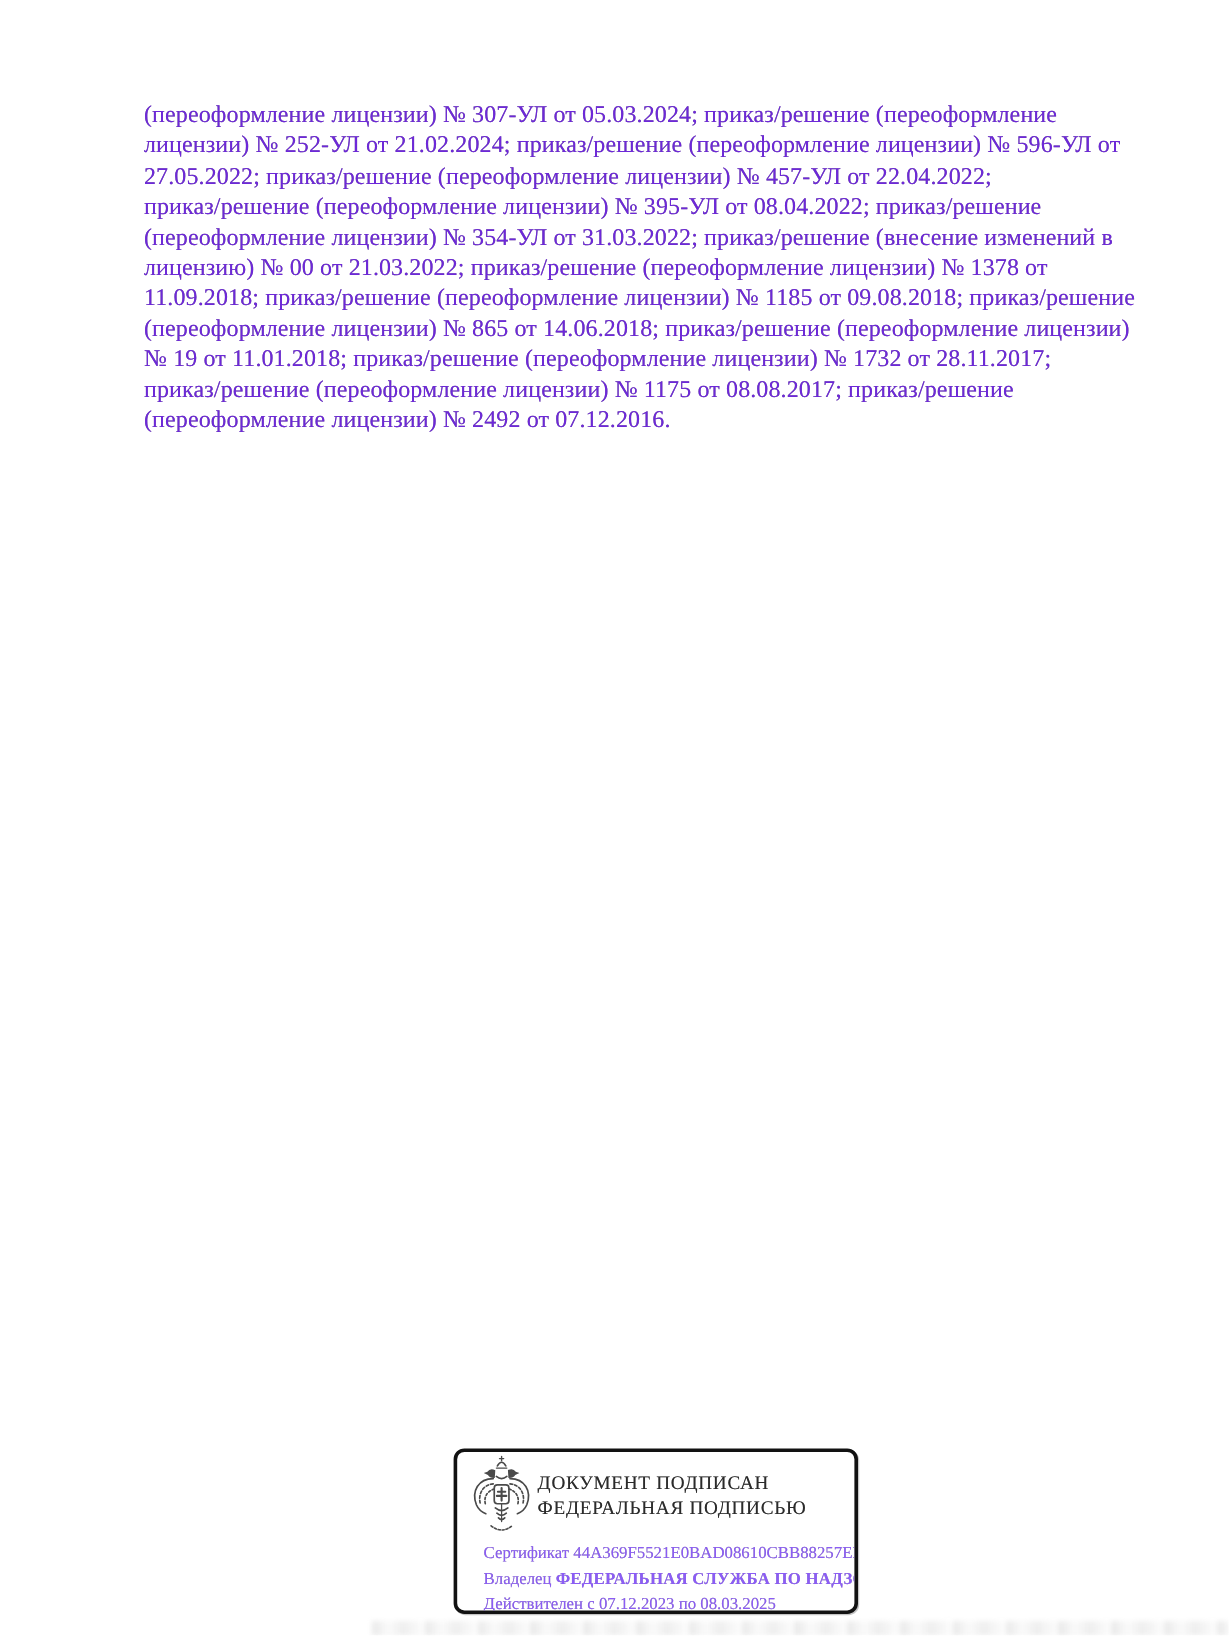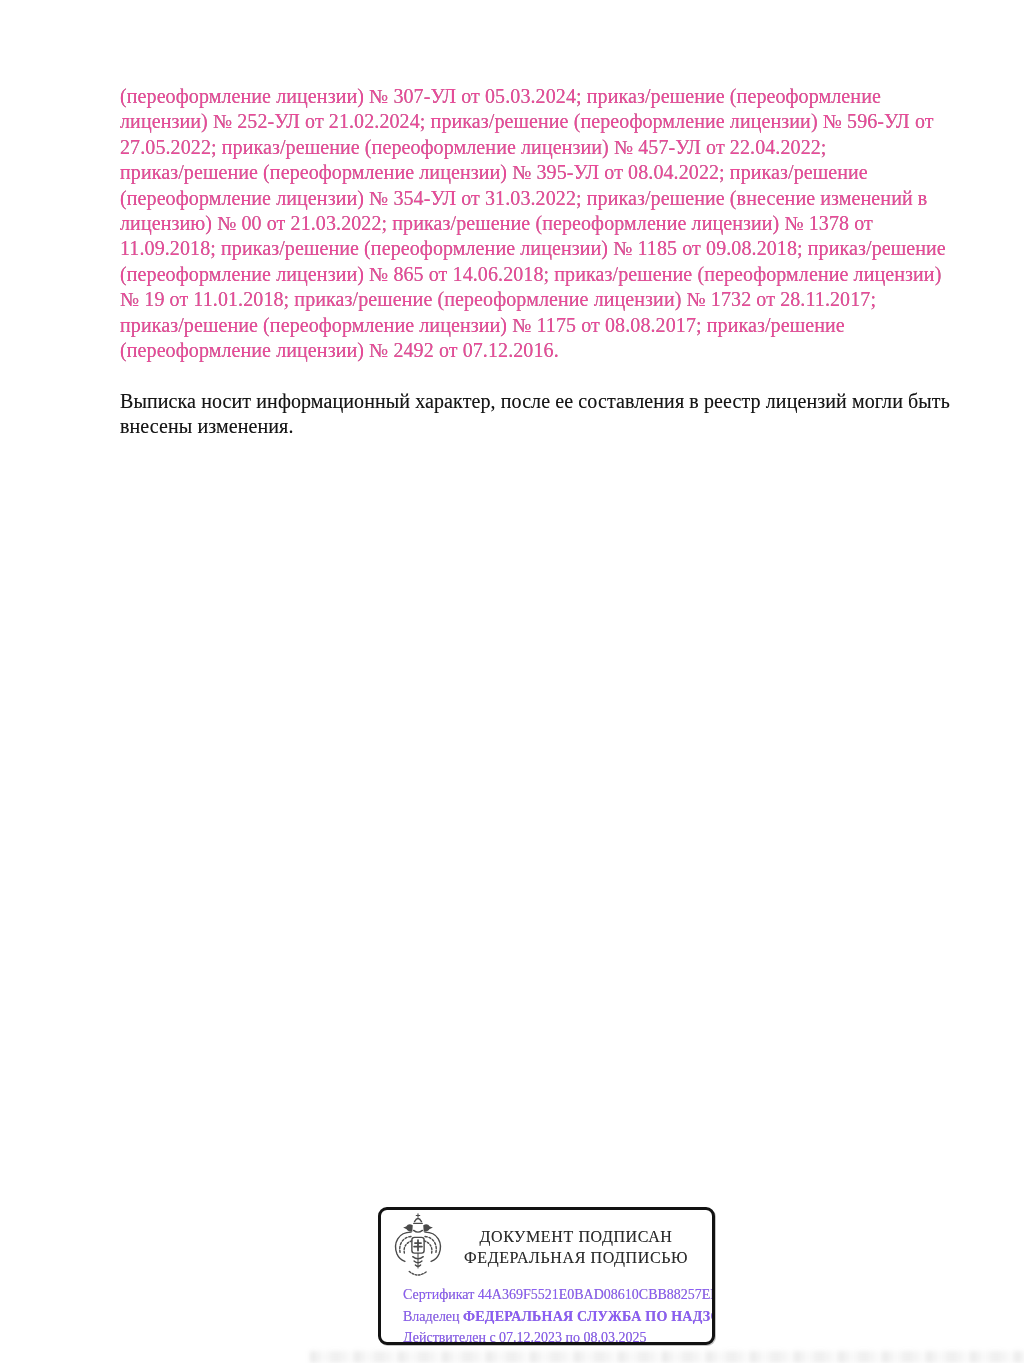--- a/index.html
+++ b/index.html
@@ -17,21 +17,21 @@
     color: #161616;
   }
   .body-text {
     position: absolute;
     left: 120px;
     top: 84px;
     width: 886px;
     font-size: 20px;
     line-height: 25.4px;
     white-space: pre-line;
-    color: #ec4899;
+    color: #6d28d9;
     letter-spacing: 0.1px;
     text-shadow: 0 0 0.5px rgba(40,40,40,0.55);
   }
   .note-text {
     position: absolute;
     left: 120px;
     top: 389px;
     width: 886px;
     font-size: 20px;
     line-height: 25.4px;
@@ -59,21 +59,20 @@
     height: 74px;
   }
   .emblem {
     flex: 0 0 auto;
     width: 58px;
     margin-left: 9px;
     margin-top: 4px;
   }
   .stamp-title {
     flex: 1 1 auto;
-    text-align: center;
     font-size: 16px;
     line-height: 21px;
     letter-spacing: 0.6px;
     color: #2b2b2b;
     padding-right: 8px;
     text-shadow: 0 0 0.5px rgba(50,50,50,0.5);
   }
   .stamp-info {
     padding-left: 22px;
     font-size: 14px;
@@ -114,22 +113,20 @@
 27.05.2022; приказ/решение (переоформление лицензии) № 457-УЛ от 22.04.2022;
 приказ/решение (переоформление лицензии) № 395-УЛ от 08.04.2022; приказ/решение
 (переоформление лицензии) № 354-УЛ от 31.03.2022; приказ/решение (внесение изменений в
 лицензию) № 00 от 21.03.2022; приказ/решение (переоформление лицензии) № 1378 от
 11.09.2018; приказ/решение (переоформление лицензии) № 1185 от 09.08.2018; приказ/решение
 (переоформление лицензии) № 865 от 14.06.2018; приказ/решение (переоформление лицензии)
 № 19 от 11.01.2018; приказ/решение (переоформление лицензии) № 1732 от 28.11.2017;
 приказ/решение (переоформление лицензии) № 1175 от 08.08.2017; приказ/решение
 (переоформление лицензии) № 2492 от 07.12.2016.</div>
 
-  <div class="note-text">Выписка носит информационный характер, после ее составления в реестр лицензий могли быть
-внесены изменения.</div>
 
   <div class="stamp">
     <div class="stamp-head">
       <span class="emblem">
         <svg viewBox="0 0 64 80" width="56" height="70" aria-hidden="true">
           <g fill="none" stroke="#4a4a4a" stroke-width="1.6" stroke-linecap="round">
 
             <path d="M32 2 v4 M30 4 h4" stroke-width="1.3"></path>
             <path d="M28 11 q4 -7 8 0"></path>
             <path d="M27 13 h10" stroke-width="1.2"></path>

